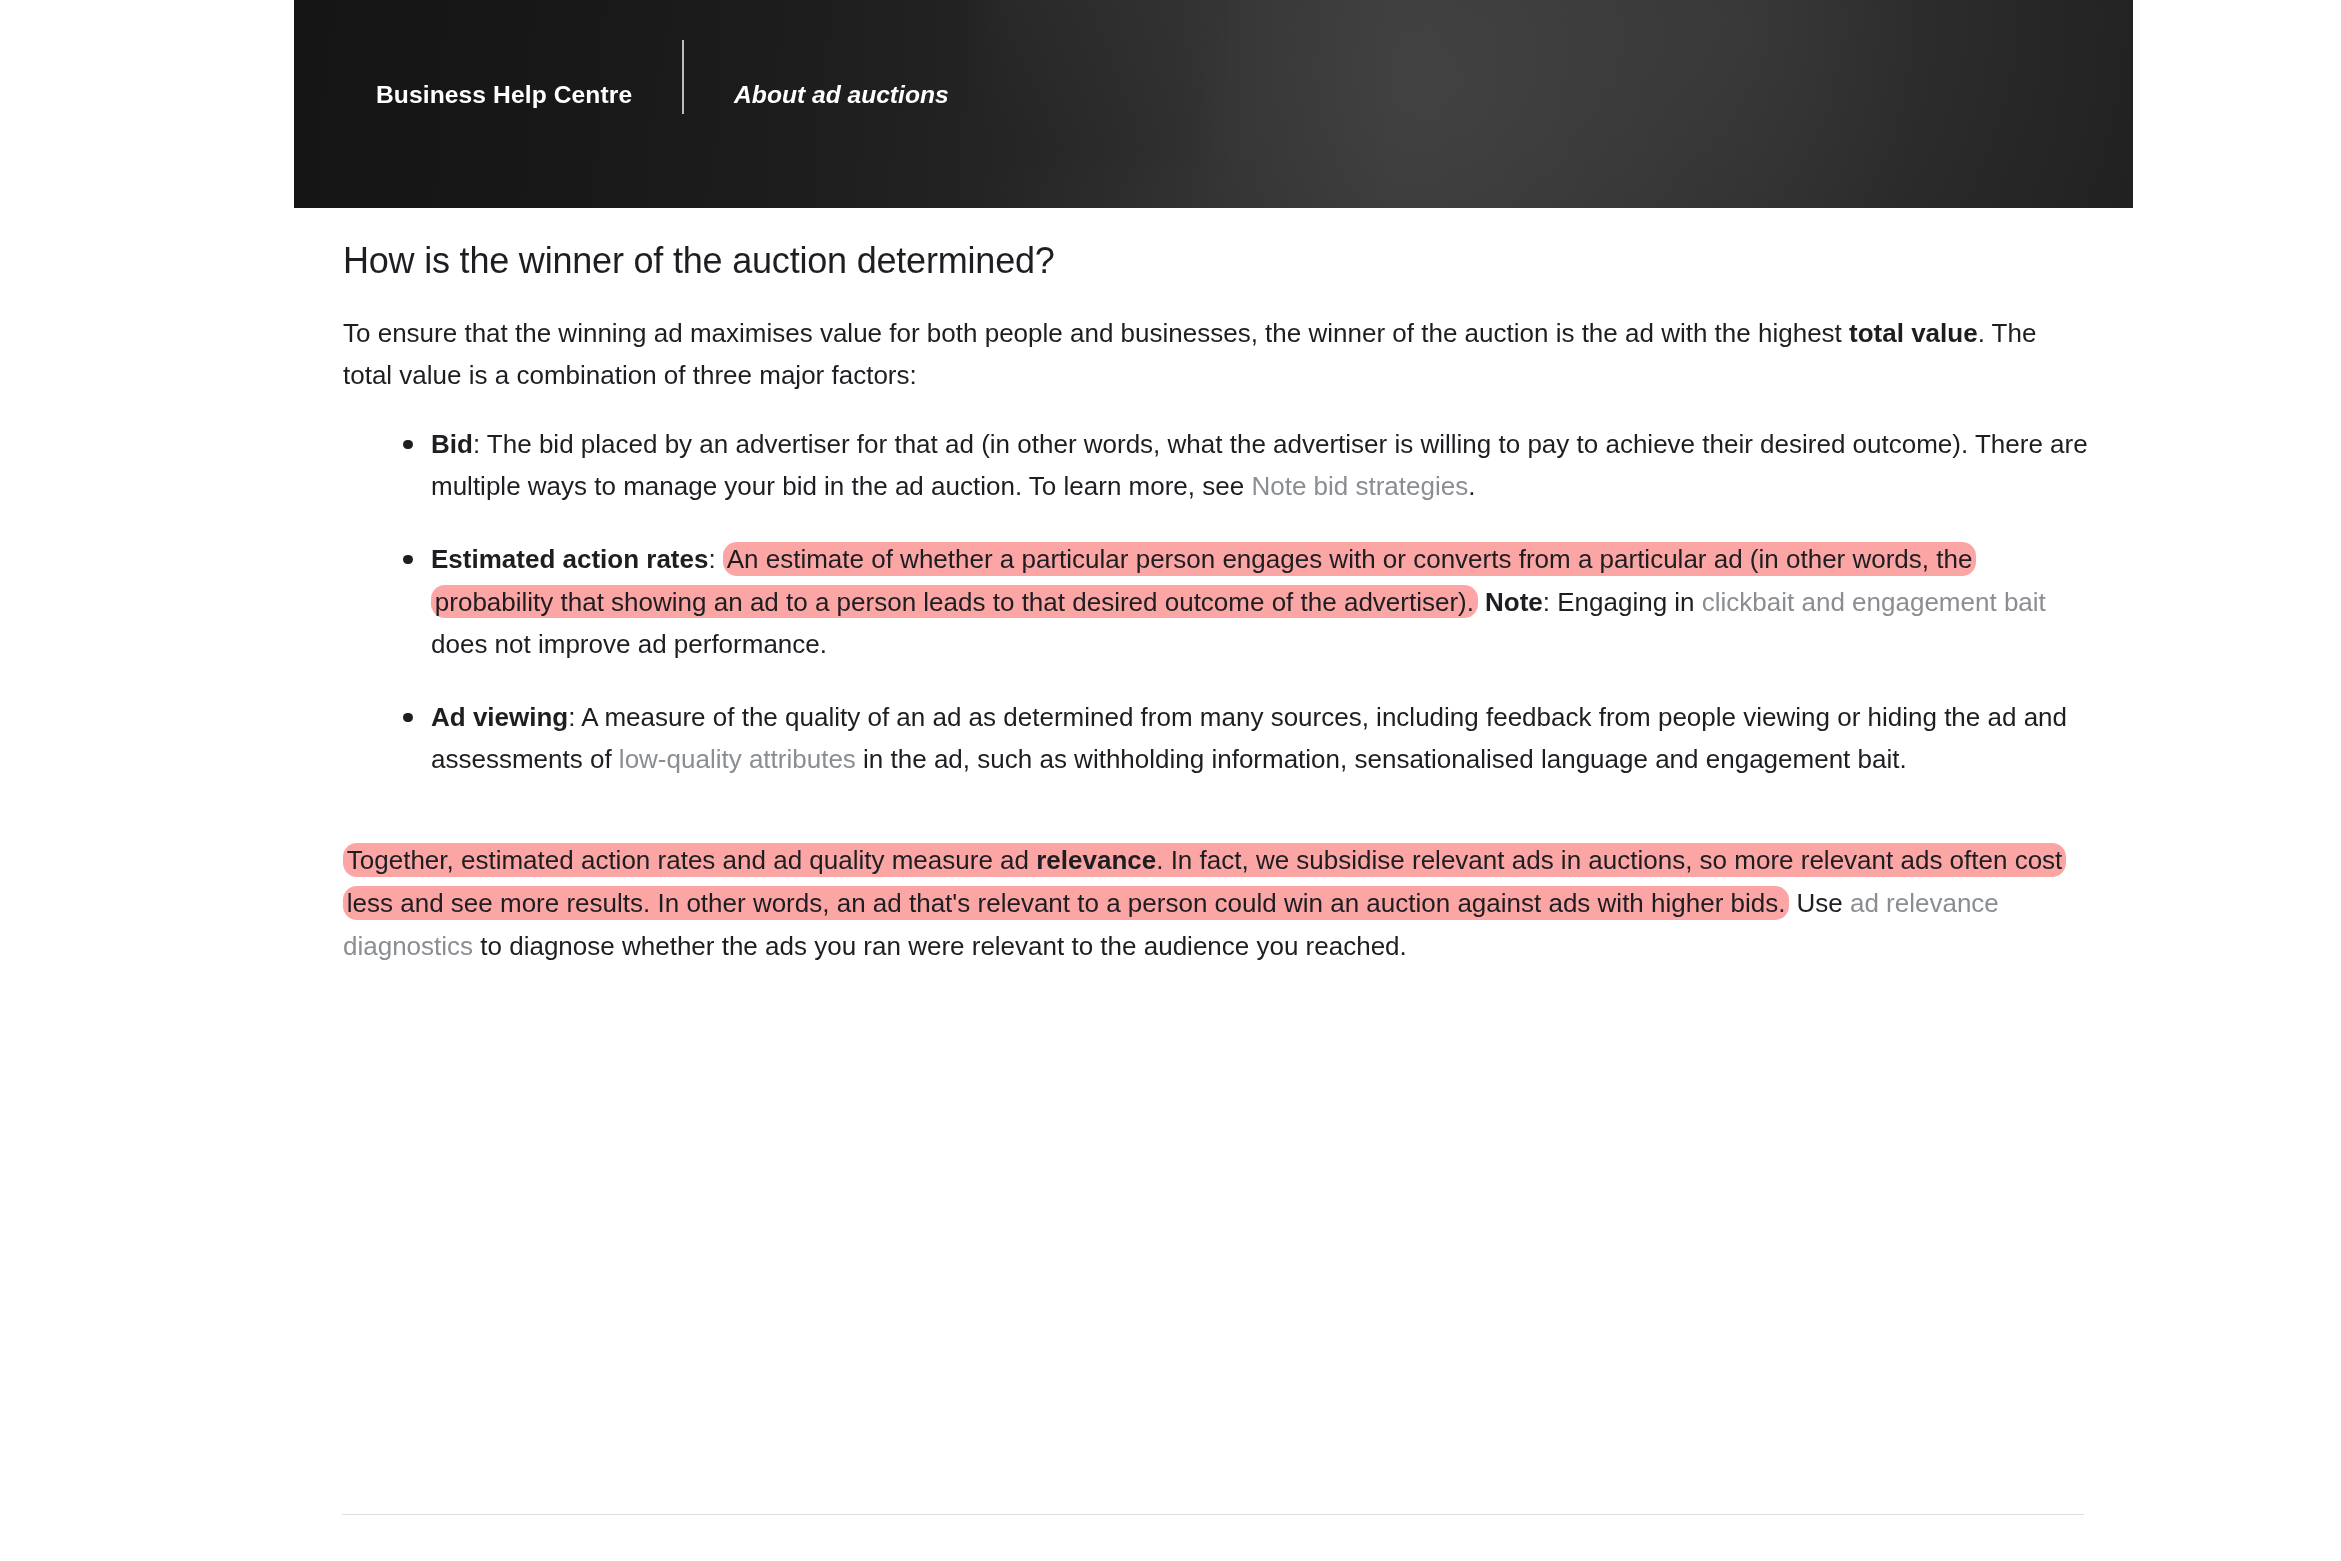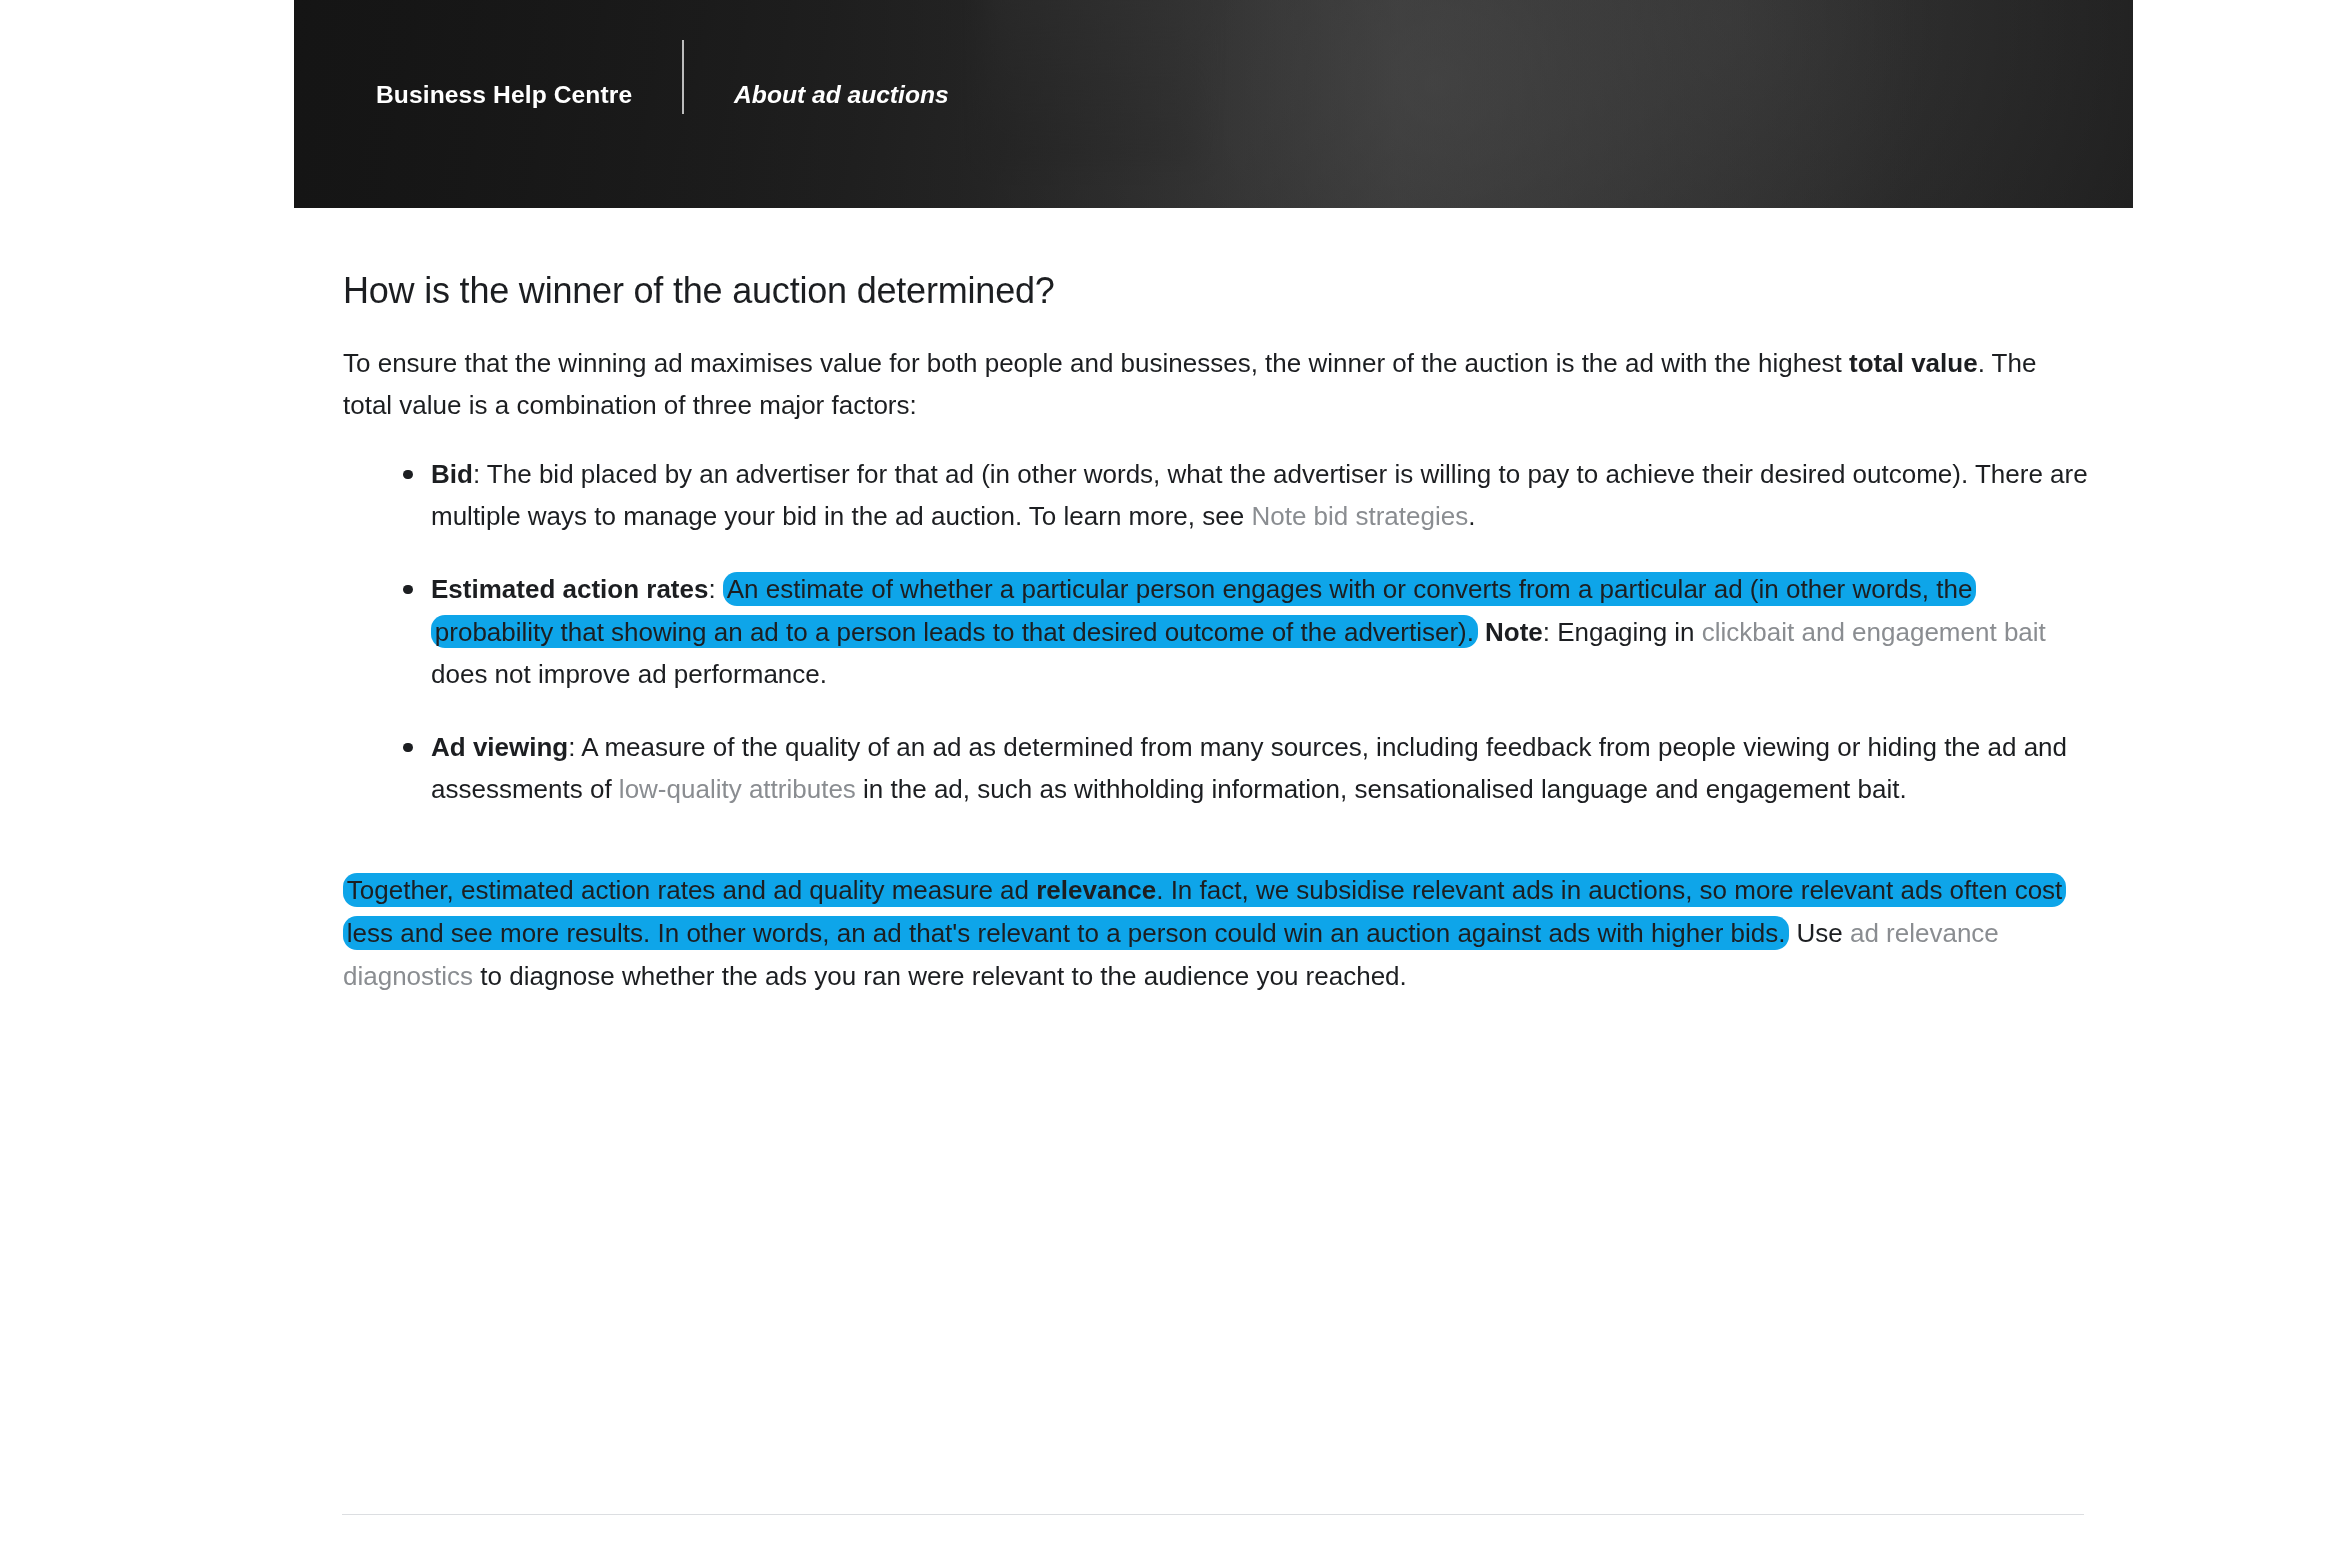--- a/index.html
+++ b/index.html
@@ -87,21 +87,20 @@
     white-space: nowrap;
     font-style: italic;
   }
 
   
   .article {
     position: absolute;
     left: 294px;
     top: 208px;
     width: 1839px;
-    margin-top: 30px;
   }
 
   .title {
     margin: 0;
     padding: 30px 0 0 49px;
     font-size: 36px;
     font-weight: normal;
     color: #1c1e21;
     letter-spacing: -0.2px;
     line-height: 1.25;
@@ -149,21 +148,21 @@
 
   b, strong { font-weight: bold; }
 
   .link {
     color: #8a8d91;
     text-decoration: none;
   }
 
   
   .hl {
-    background: #0ea5e9;
+    background: #fca5a5;
     border-radius: 14px;
     padding: 1.9px 3.8px;
     box-decoration-break: clone;
     -webkit-box-decoration-break: clone;
   }
 
   .rule {
     position: absolute;
     left: 342px;
     top: 1514px;

